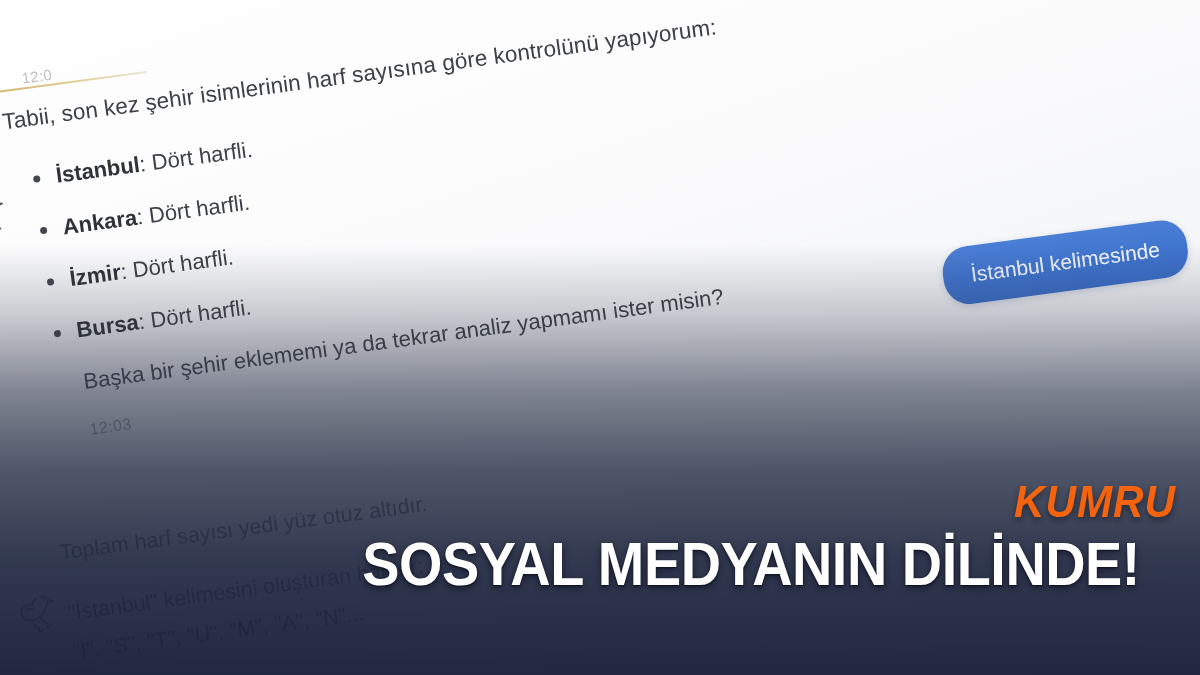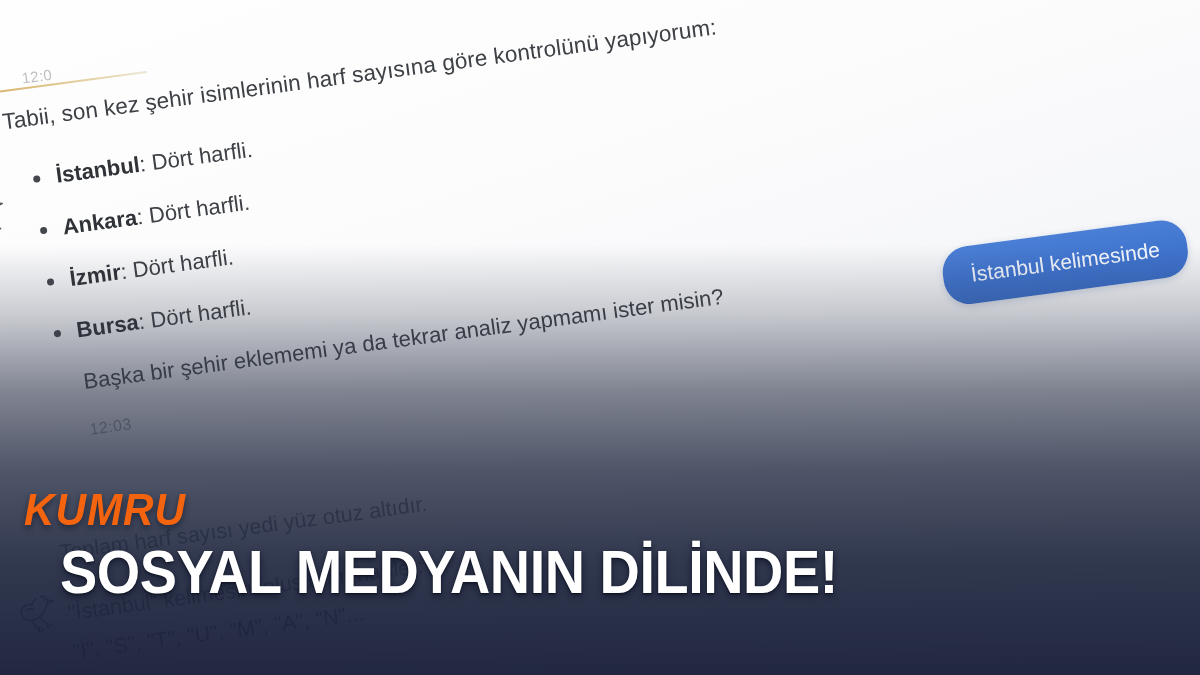--- a/index.html
+++ b/index.html
@@ -140,22 +140,22 @@
         rgba(48,55,76,.60) 34%,
         rgba(44,51,73,.82) 52%,
         rgba(34,42,66,.93) 74%,
         rgba(26,33,58,.97) 100%);
     pointer-events:none;
   }
 
   
   #headline {
     position:absolute;
-    left:0; right:0; bottom:72px;
-    text-align:left;
+    left:0; right:0; bottom:80px;
+    text-align:right;
     pointer-events:none;
     margin-top:20px;
   }
   #kicker {
     font-size:44px;
     font-weight:700;
     font-style:italic;
     color:#f4640f;
     letter-spacing:1px;
     line-height:1;

